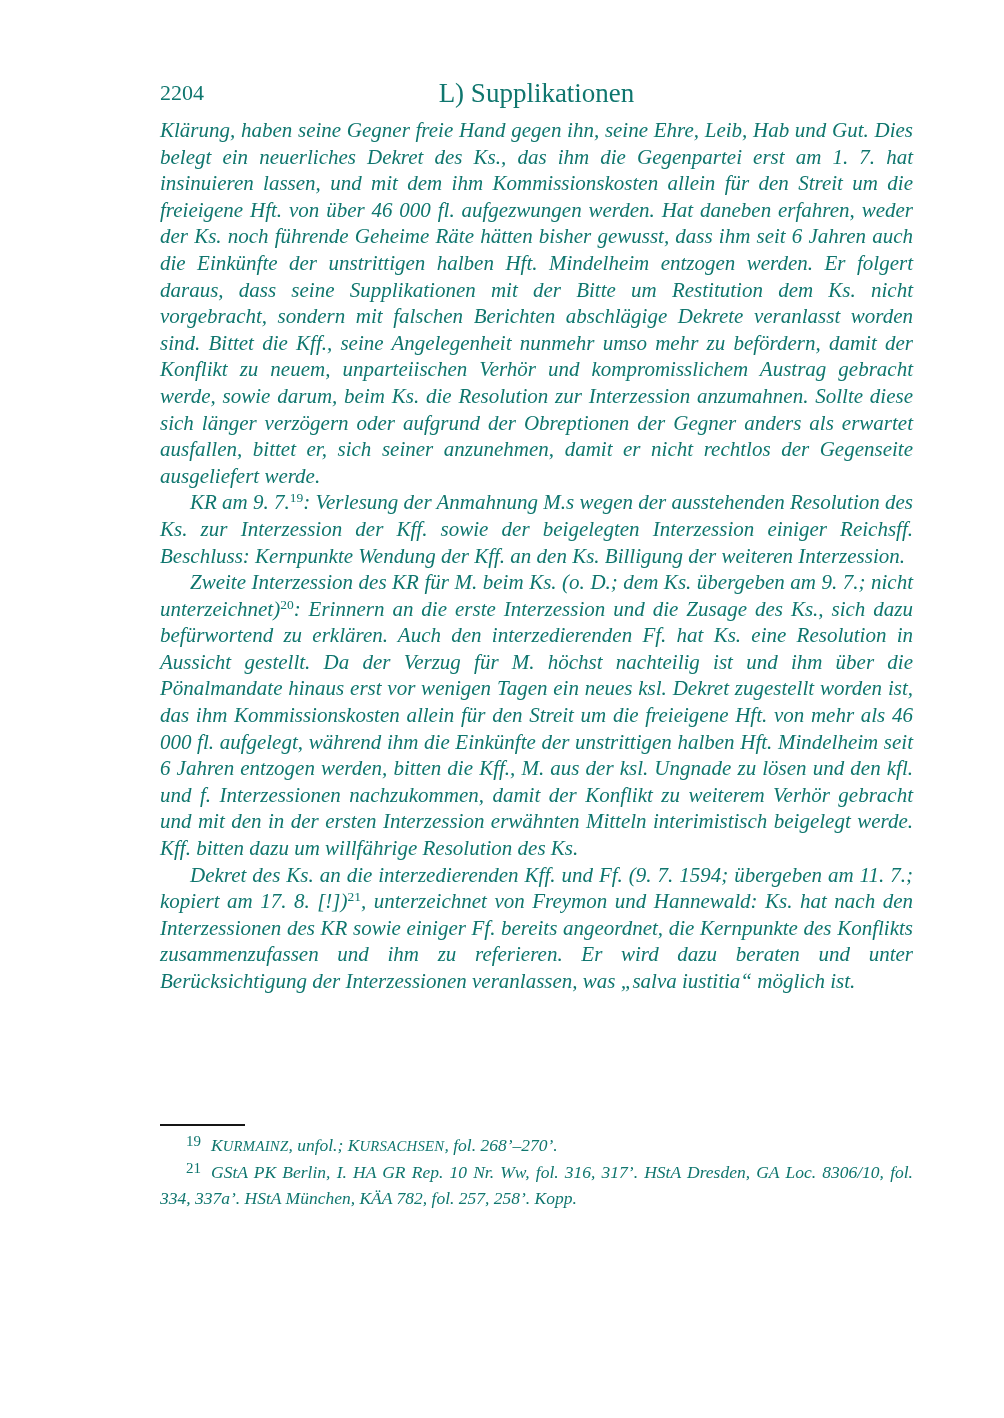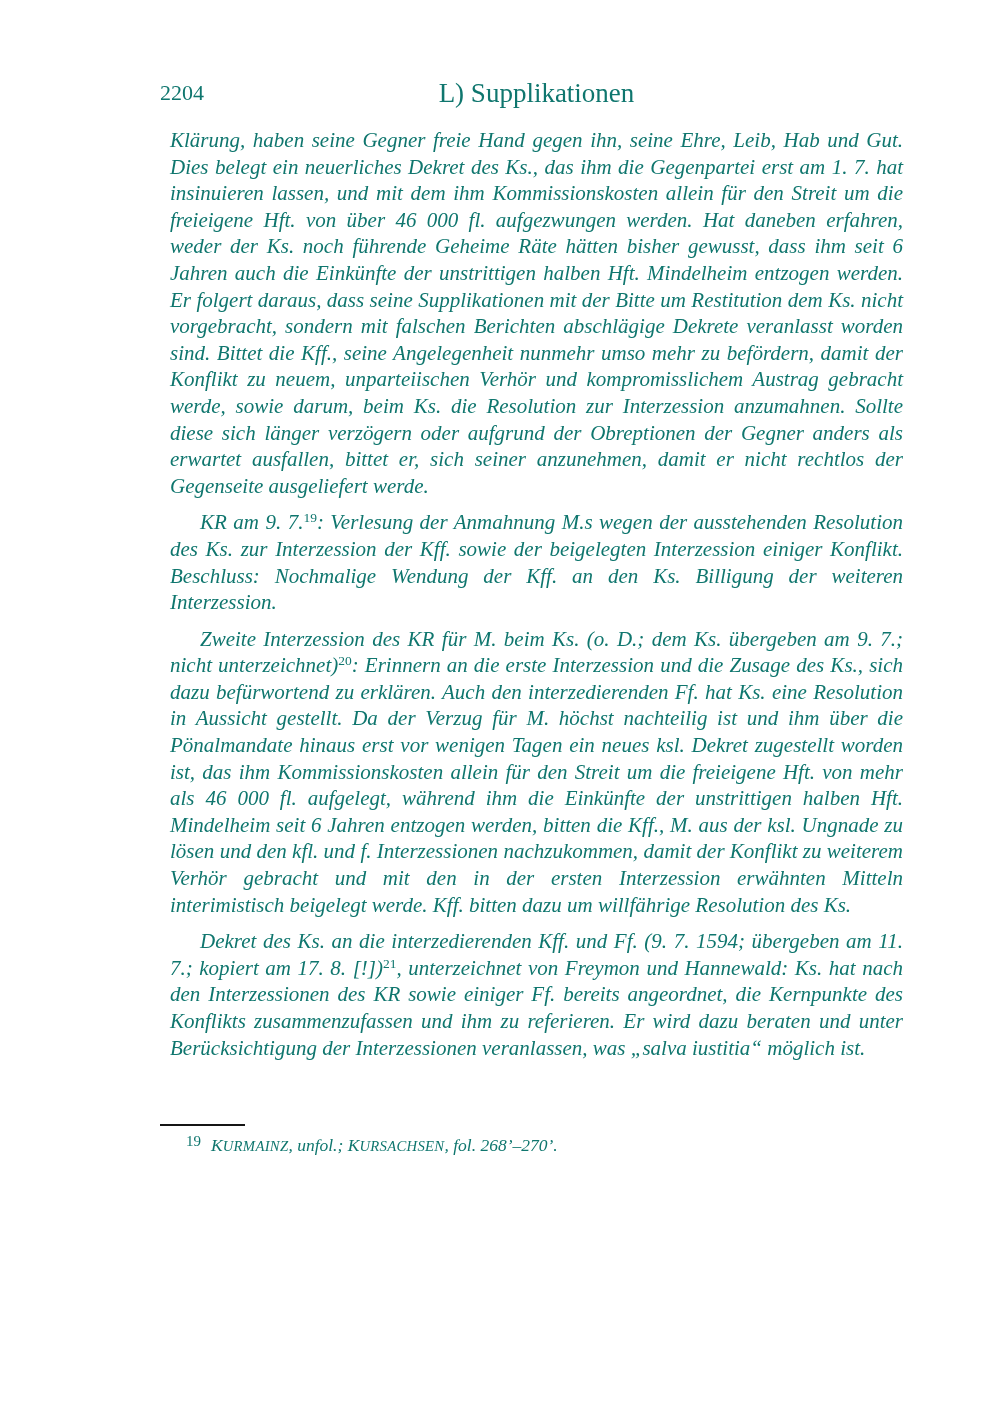--- a/index.html
+++ b/index.html
@@ -40,21 +40,21 @@
     position: absolute;
     top: 117px;
     left: 160px;
     width: 753px;
     font-style: italic;
     font-size: 21px;
     line-height: 26.6px;
     text-align: justify;
   }
   p.para {
-    margin: 10px;
+    margin: 0;
     padding: 0;
   }
   p.para.indent {
     text-indent: 30px;
   }
   sup.fnref {
     font-style: normal;
     font-size: 13.5px;
     line-height: 0;
     vertical-align: baseline;
@@ -101,25 +101,26 @@
 
 <div class="page">
 
   <header class="page-header">
     <span class="page-number">2204</span>
     <span class="running-title">L) Supplikationen</span>
   </header>
 
   <main class="body-text" id="body-text">
       <p class="para"><span>Klärung, haben seine Gegner freie Hand gegen ihn, seine Ehre, Leib, Hab und Gut. Dies belegt ein neuerliches Dekret des Ks., das ihm die Gegenpartei erst am 1. 7. hat insinuieren lassen, und mit dem ihm Kommissionskosten allein für den Streit um die freieigene Hft. von über 46 000 fl. aufgezwungen werden. Hat daneben erfahren, weder der Ks. noch führende Geheime Räte hätten bisher gewusst, dass ihm seit 6 Jahren auch die Einkünfte der unstrittigen halben Hft. Mindelheim entzogen werden. Er folgert daraus, dass seine Supplikationen mit der Bitte um Restitution dem Ks. nicht vorgebracht, sondern mit falschen Berichten abschlägige Dekrete veranlasst worden sind. Bittet die Kff., seine Angelegenheit nunmehr umso mehr zu befördern, damit der Konflikt zu neuem, unparteiischen Verhör und kompromisslichem Austrag gebracht werde, sowie darum, beim Ks. die Resolution zur Interzession anzumahnen. Sollte diese sich länger verzögern oder aufgrund der Obreptionen der Gegner anders als erwartet ausfallen, bittet er, sich seiner anzunehmen, damit er nicht rechtlos der Gegenseite ausgeliefert werde.</span></p>
-      <p class="para indent"><span>KR am 9. 7.</span><sup class="fnref">19</sup><span>: Verlesung der Anmahnung M.s wegen der ausstehenden Resolution des Ks. zur Interzession der Kff. sowie der beigelegten Interzession einiger Konflikt. Beschluss: Nochmalige Wendung der Kff. an den Ks. Billigung der weiteren Interzession.</span></p>
+      <p class="para indent"><span>KR am 9. 7.</span><sup class="fnref">19</sup><span>: Verlesung der Anmahnung M.s wegen der ausstehenden Resolution des Ks. zur Interzession der Kff. sowie der beigelegten Interzession einiger Reichsff. Beschluss: Kernpunkte Wendung der Kff. an den Ks. Billigung der weiteren Interzession.</span></p>
       <p class="para indent"><span>Zweite Interzession des KR für M. beim Ks. (o. D.; dem Ks. übergeben am 9. 7.; nicht unterzeichnet)</span><sup class="fnref">20</sup><span>: Erinnern an die erste Interzession und die Zusage des Ks., sich dazu befürwortend zu erklären. Auch den interzedierenden Ff. hat Ks. eine Resolution in Aussicht gestellt. Da der Verzug für M. höchst nachteilig ist und ihm über die Pönalmandate hinaus erst vor wenigen Tagen ein neues ksl. Dekret zugestellt worden ist, das ihm Kommissionskosten allein für den Streit um die freieigene Hft. von mehr als 46 000 fl. aufgelegt, während ihm die Einkünfte der unstrittigen halben Hft. Mindelheim seit 6 Jahren entzogen werden, bitten die Kff., M. aus der ksl. Ungnade zu lösen und den kfl. und f. Interzessionen nachzukommen, damit der Konflikt zu weiterem Verhör gebracht und mit den in der ersten Interzession erwähnten Mitteln interimistisch beigelegt werde. Kff. bitten dazu um willfährige Resolution des Ks.</span></p>
       <p class="para indent"><span>Dekret des Ks. an die interzedierenden Kff. und Ff. (9. 7. 1594; übergeben am 11. 7.; kopiert am 17. 8. [!])</span><sup class="fnref">21</sup><span>, unterzeichnet von Freymon und Hannewald: Ks. hat nach den Interzessionen des KR sowie einiger Ff. bereits angeordnet, die Kernpunkte des Konflikts zusammenzufassen und ihm zu referieren. Er wird dazu beraten und unter Berücksichtigung der Interzessionen veranlassen, was „salva iustitia“ möglich ist.</span></p>
     </main>
 
   <footer class="footnotes">
     <div class="footnote-rule"></div>
     <div id="footnote-list">
         <p class="footnote"><span class="fnnum">19</span><span>K</span><span class="sc">URMAINZ</span><span>, unfol.; </span><span>K</span><span class="sc">URSACHSEN</span><span>, fol. 268’–270’.</span></p>
+        <p class="footnote"><span class="fnnum">21</span><span>GStA PK Berlin, I. HA GR Rep. 10 Nr. Ww, fol. 316, 317’. HStA Dresden, GA Loc. 8306/10, fol. 334, 337a’. HStA München, KÄA 782, fol. 257, 258’. Kopp.</span></p>
       </div>
   </footer>
 
 </div>
 
 </body></html>

